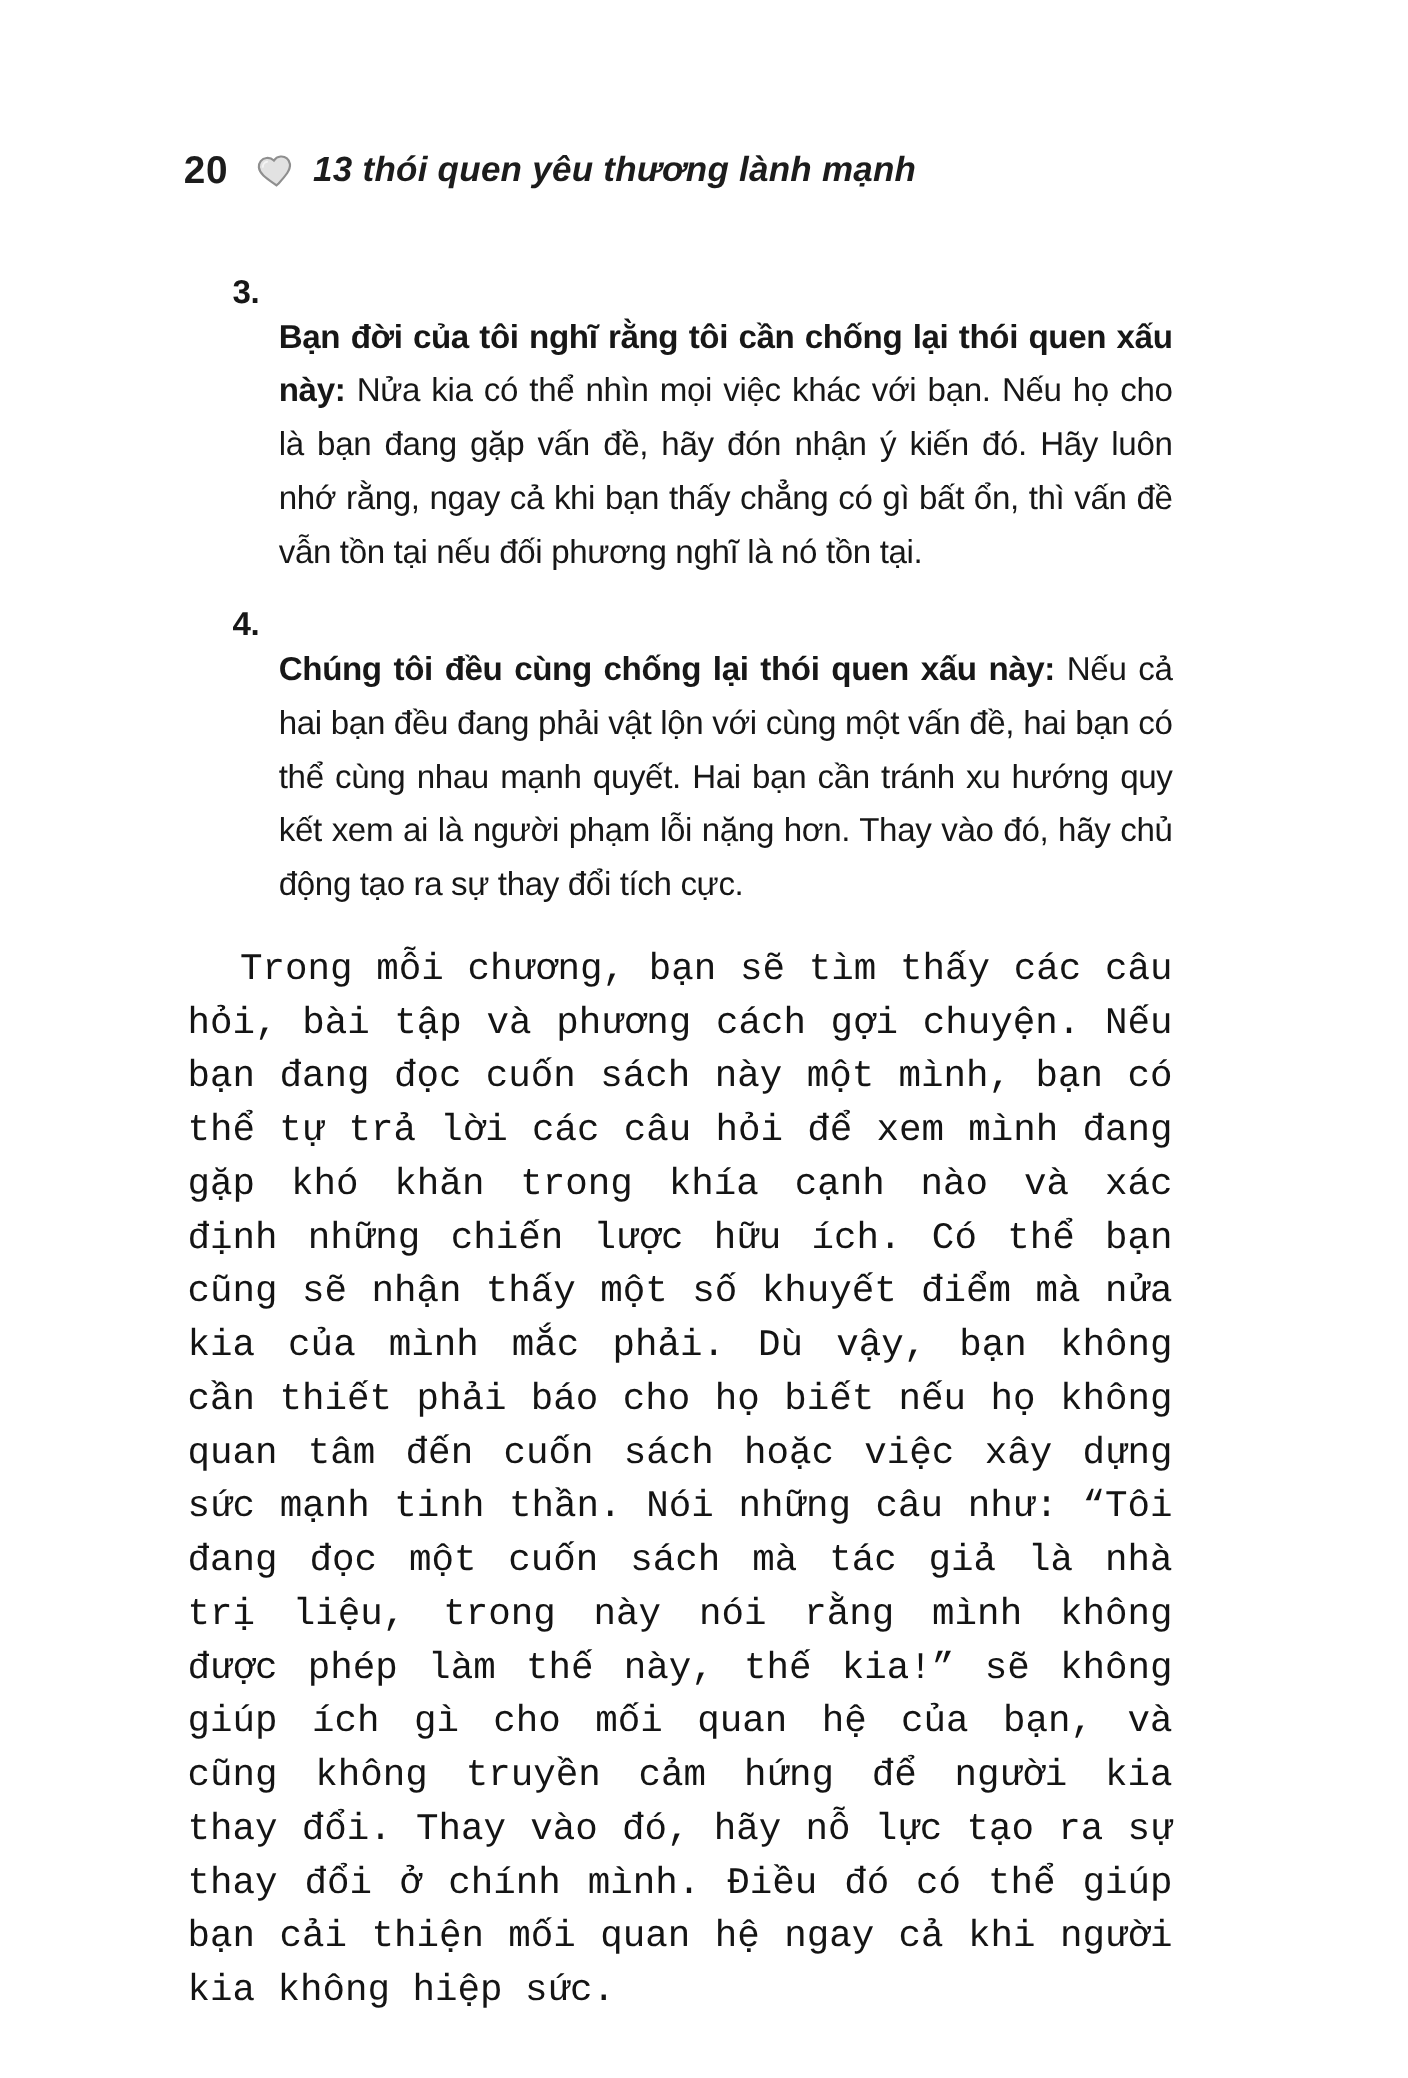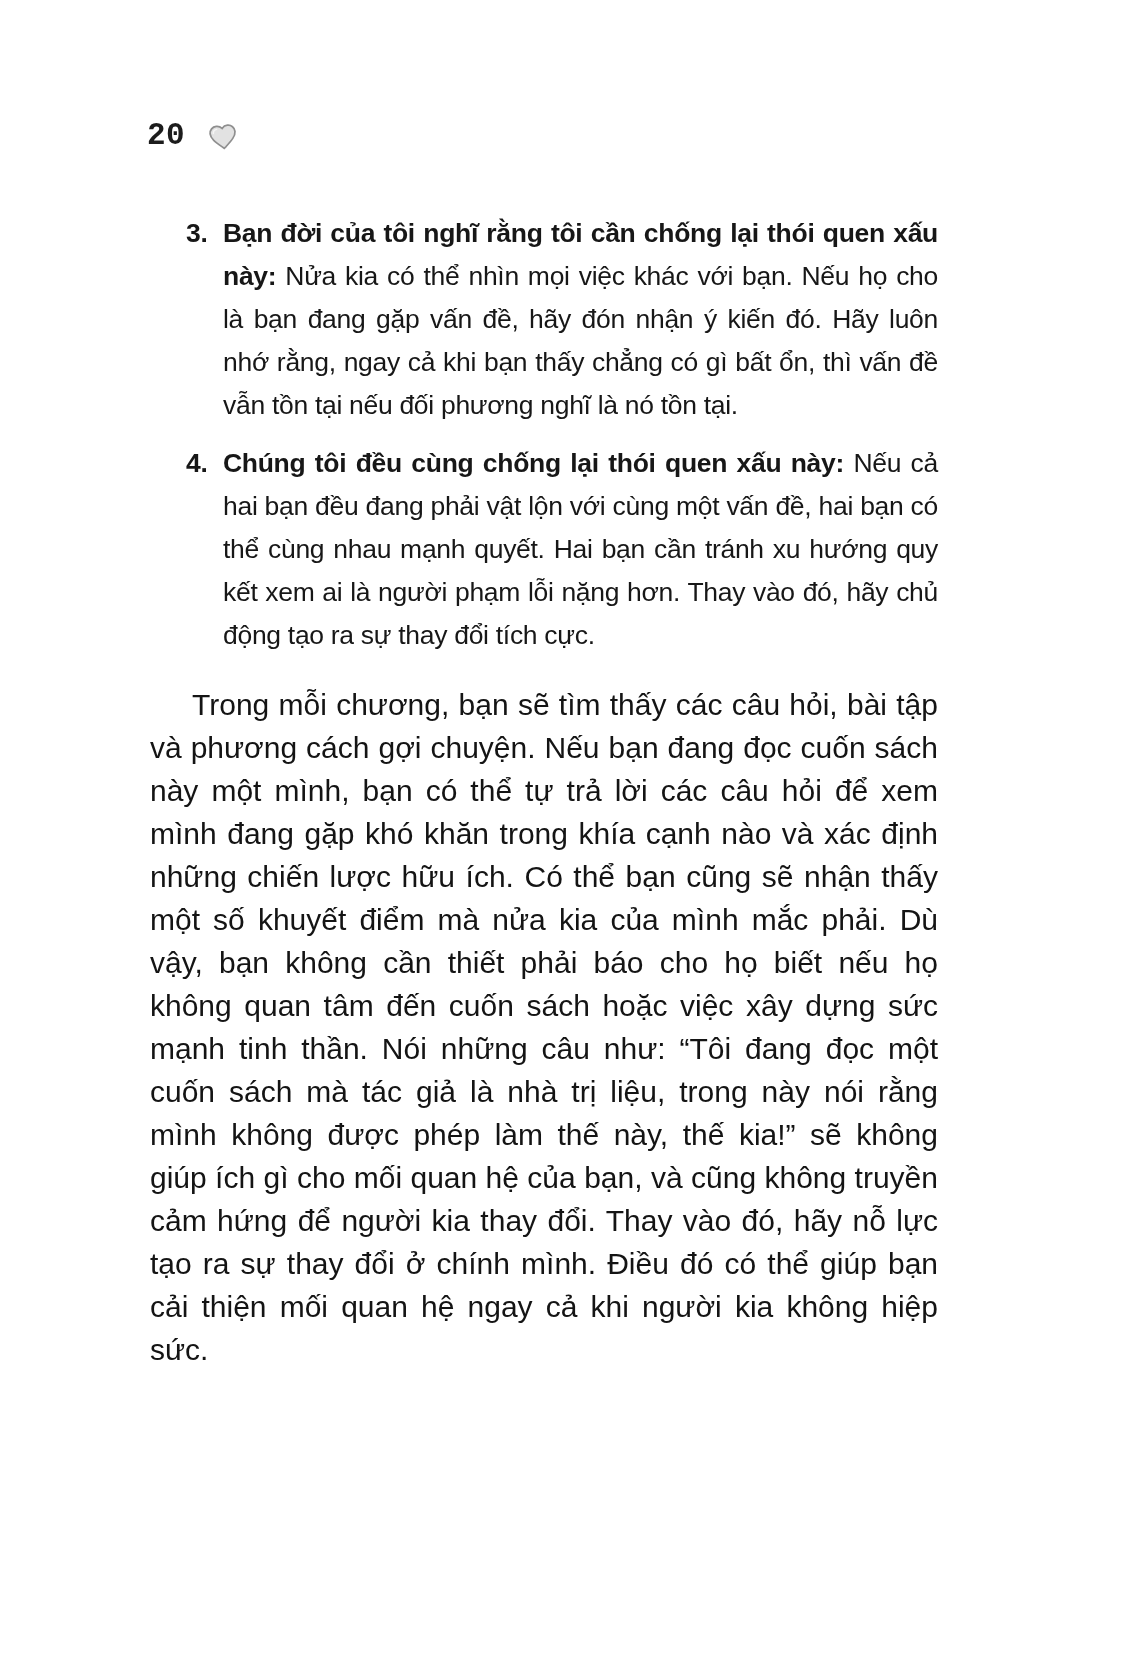--- a/index.html
+++ b/index.html
@@ -15,21 +15,21 @@
     color: #161616;
     overflow: hidden;
   }
   
   .header {
     position: absolute;
     top: 118px;
     left: 147px;
     display: flex;
     align-items: center;
-    font-family: Liberation Mono, monospace;
+    font-family: Liberation Sans, sans-serif;
   }
   .page-number {
     font-size: 31px;
     font-weight: 600;
     letter-spacing: 0.5px;
     color: #1c1c1c;
   }
   .heart-wrap {
     margin: 2px 14px 0 22px;
     transform: rotate(-6deg);
@@ -63,27 +63,28 @@
     margin-bottom: 15px;
     color: #171717;
   }
   .list-item .num {
     flex: 0 0 37px;
     font-weight: 700;
     text-align: left;
   }
   .list-item .item-text {
     flex: 1;
+    margin-top: 36px;
   }
   .item-lead {
     font-weight: 700;
   }
   
   .body-text p {
-    font-family: Liberation Sans, sans-serif;
+    font-family: Liberation Mono, monospace;
     font-size: 30px;
     line-height: 43px;
     text-align: justify;
     text-indent: 42px;
     margin: 0 0 0 0;
     padding-top: 11px;
     color: #141414;
   }
 </style>
 </head>
@@ -92,20 +93,21 @@
 <div class="page">
 
   <div class="header">
     <span class="page-number">20</span>
     <span class="heart-wrap">
       <svg width="32" height="30" viewBox="0 0 24 24" aria-hidden="true">
         <path d="M12 21.1l-1.45-1.32C5.4 15.36 2 12.28 2 8.5 2 5.42 4.42 3 7.5 3c1.74 0 3.41.81 4.5 2.09C13.09 3.81 14.76 3 16.5 3 19.58 3 22 5.42 22 8.5c0 3.78-3.4 6.86-8.55 11.54L12 21.1z" fill="#e2e2e2" stroke="#8f8f8f" stroke-width="1.4"></path>
         <path d="M7.6 5.4c-1.6.1-2.9 1.4-3 3" fill="none" stroke="#f5f5f5" stroke-width="1.2" stroke-linecap="round"></path>
       </svg>
     </span>
+    <span class="book-title">13 thói quen yêu thương lành mạnh</span>
   </div>
 
   <div class="content">
 
     <div class="num-list">
 
       <div class="list-item">
         <span class="num">3.</span>
         <span class="item-text">
           <span class="item-lead">Bạn đời của tôi nghĩ rằng tôi cần chống lại thói quen xấu này:</span>

